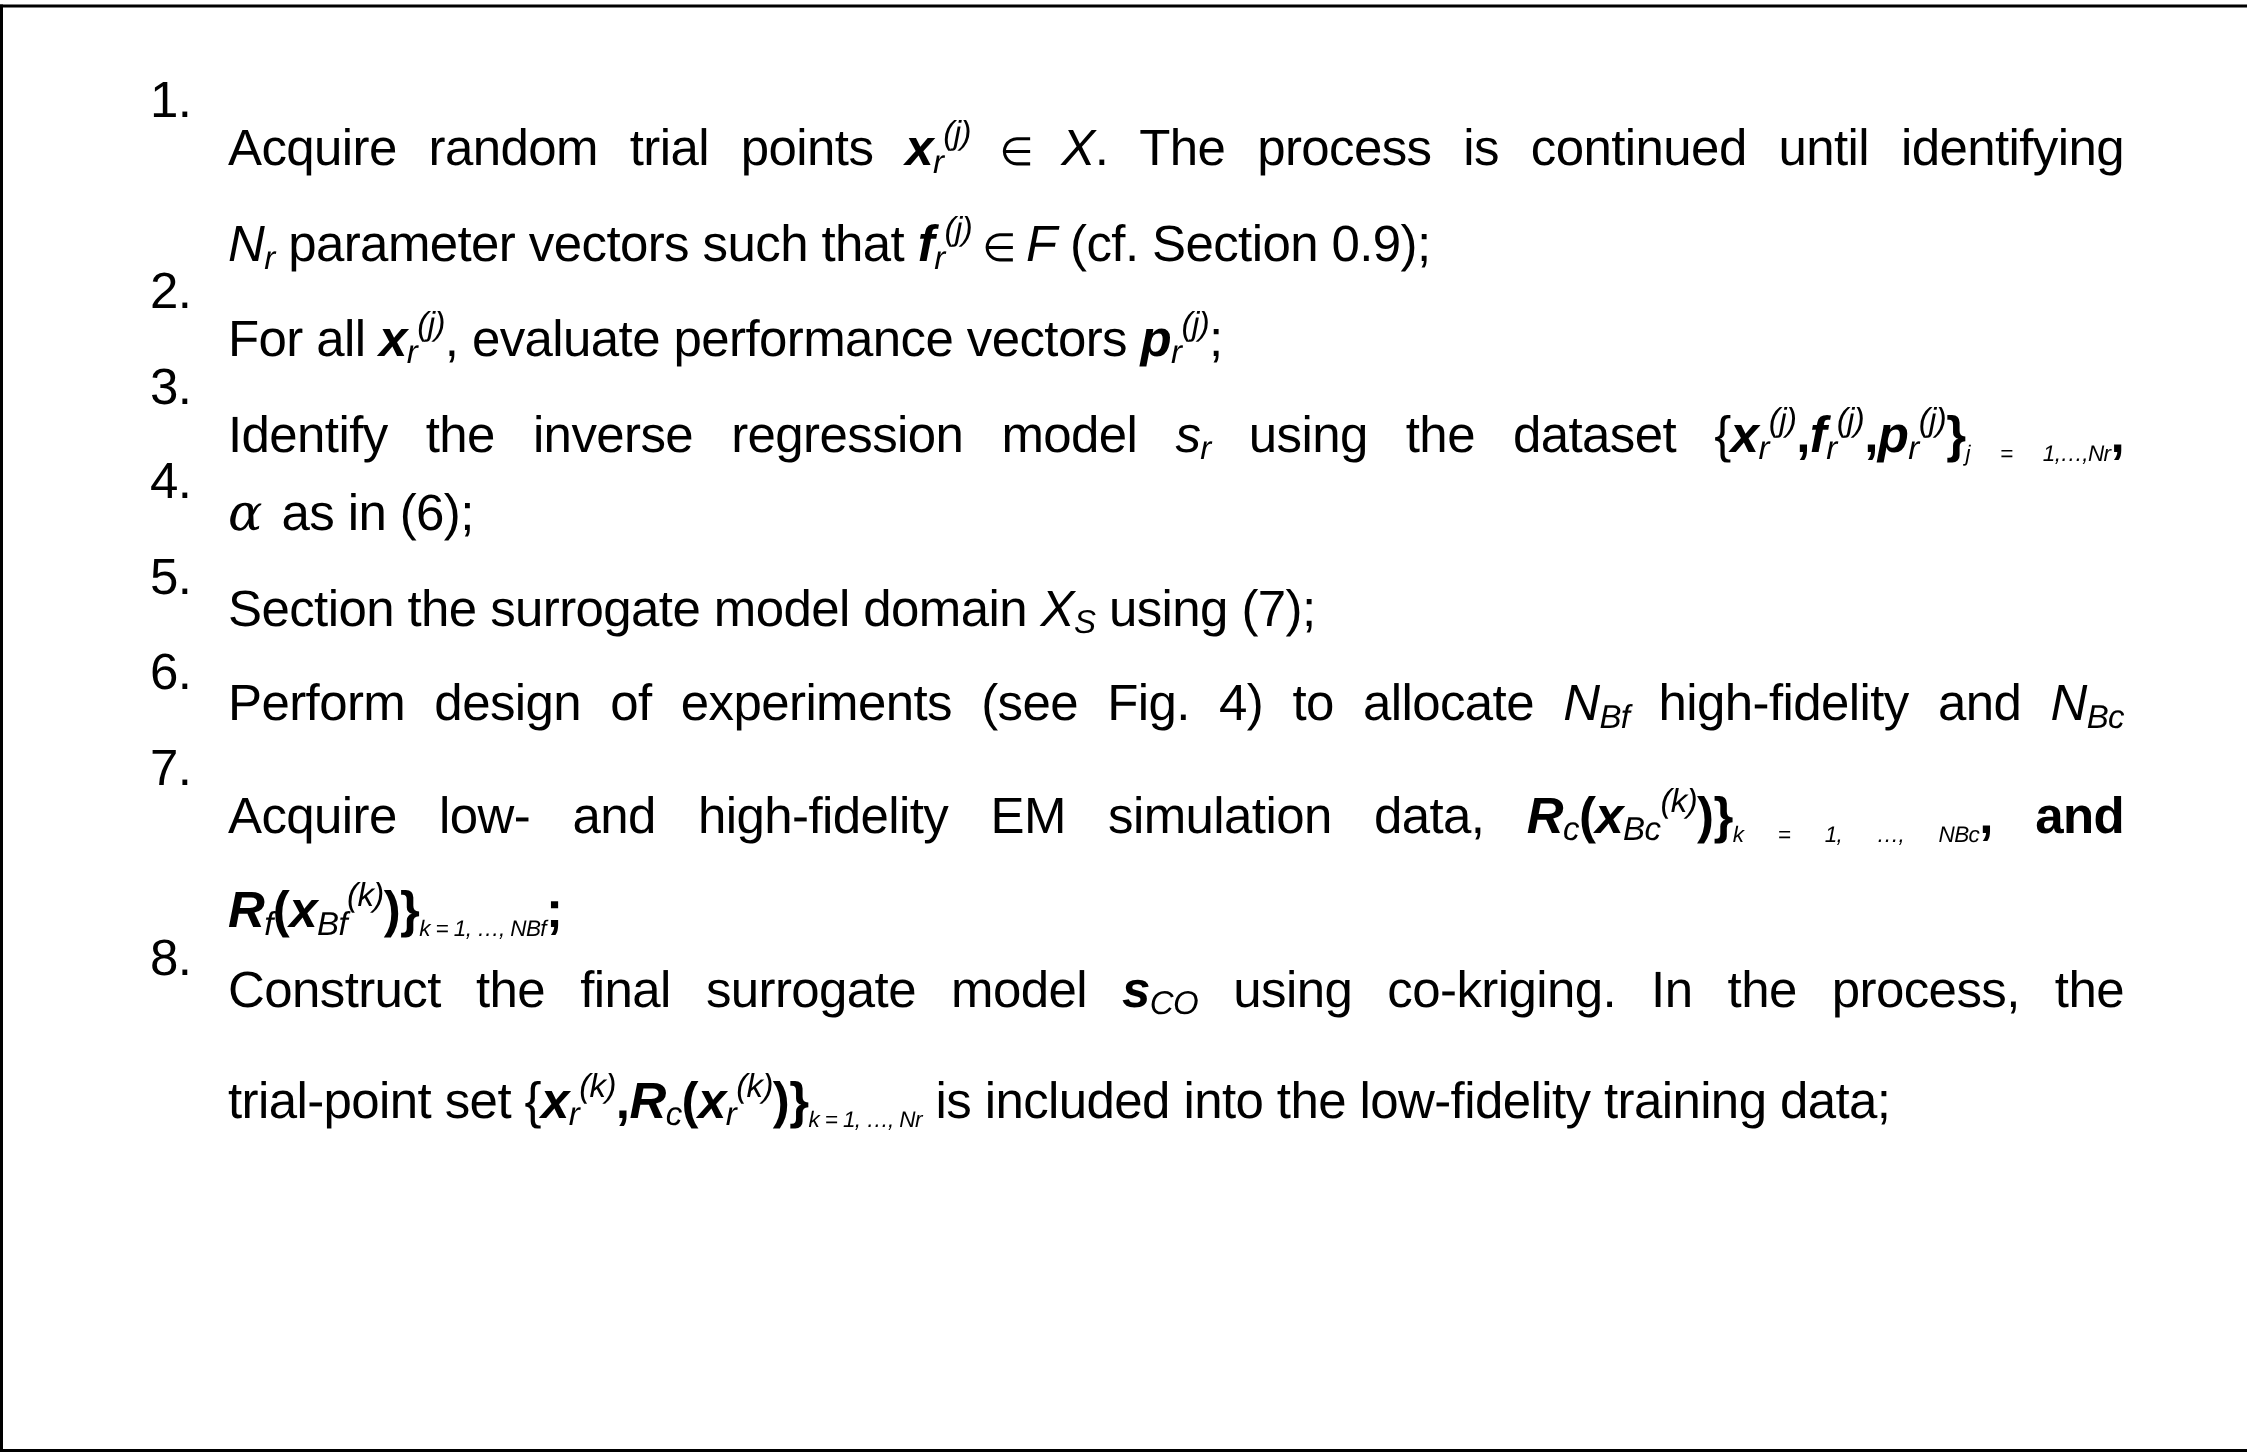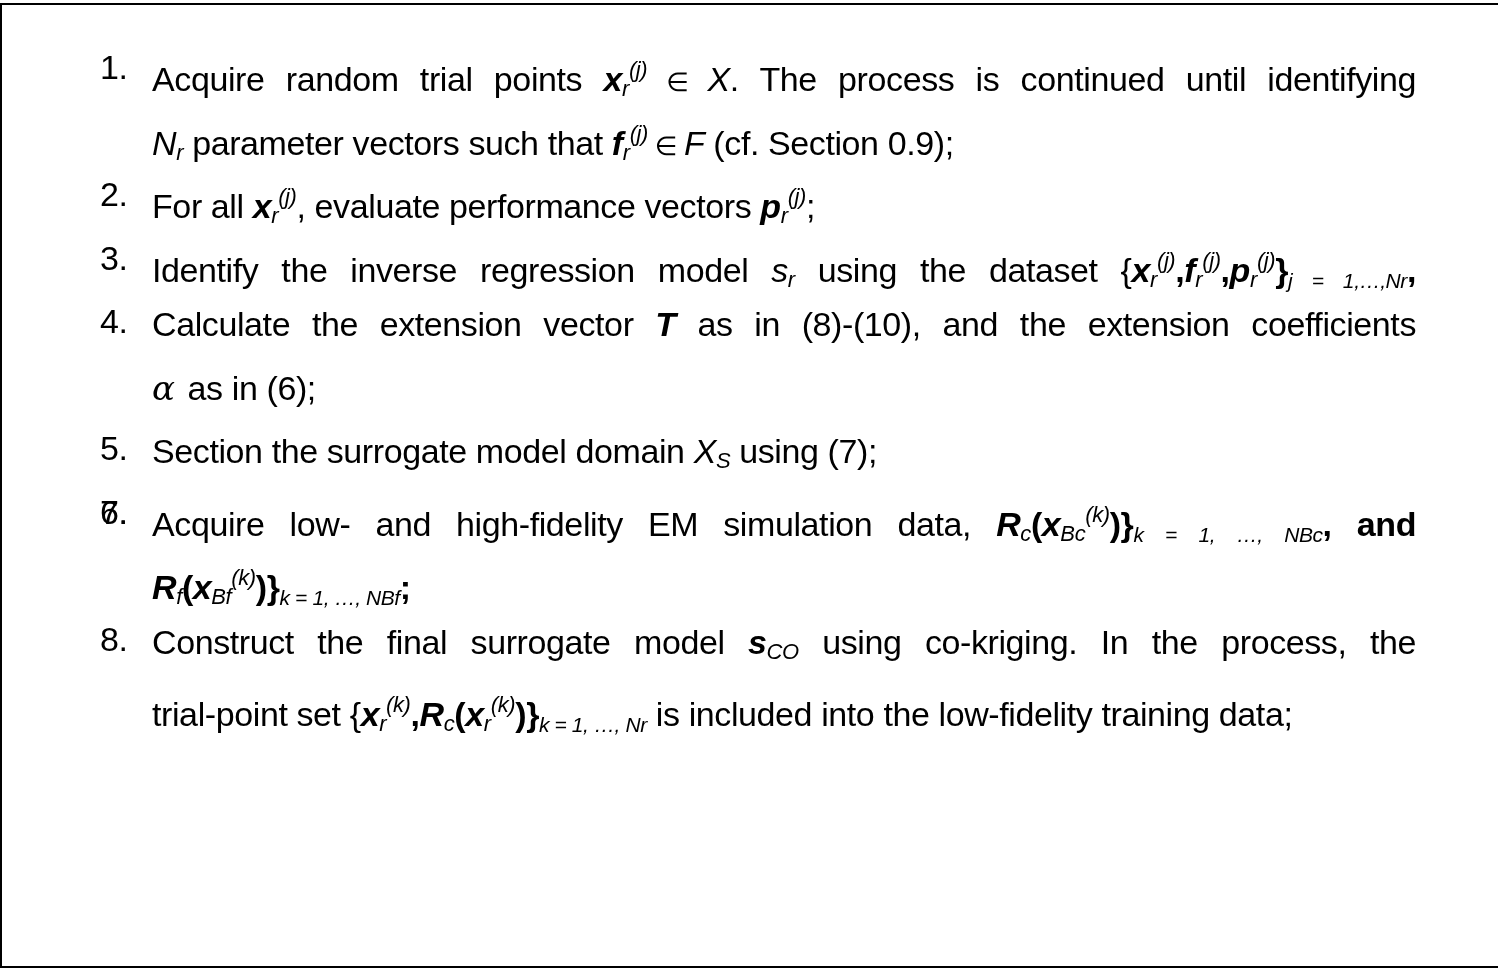--- a/index.html
+++ b/index.html
@@ -8,28 +8,28 @@
     position: absolute; left: 0; top: 3px; width: 1510px; height: 961px;
     border: 2px solid #000; box-sizing: content-box; border-right: none;
   }
   .list {
     position: absolute; left: 100px; top: 48px; width: 1316px;
     font-family: "Liberation Sans", sans-serif; font-size: 34px; color: #000;
     letter-spacing: -0.4px;
   }
   .item { position: relative; padding-left: 52px; }
   .num { position: absolute; left: 0; top: 0; }
-  .line { height: 63.5px; line-height: 44px; white-space: nowrap; }
+  .line { height: 63.5px; line-height: 81px; white-space: nowrap; }
   .line.j { text-align: justify; text-align-last: justify; }
   i { font-style: italic; }
   b { font-weight: bold; }
   .bi { font-weight: bold; font-style: italic; }
   .sub { font-size: 22px; vertical-align: -5px; font-style: italic; }
   .sup { font-size: 22px; vertical-align: 14px; font-style: italic; }
-  .ss { font-size: 21px; vertical-align: -6px; }
+  .ss { font-size: 15px; vertical-align: -6px; }
   .gap { margin-left: 4px; }
   .sym { font-size: 26px; }
 </style>
 </head>
 <body>
 
 <div class="frame"></div>
 
 <div class="list">
 
@@ -44,31 +44,31 @@
     <div class="line"><span>For all </span><b class="bi">x</b><span class="sub">r</span><span class="sup">(j)</span><span>, evaluate performance vectors </span><b class="bi">p</b><span class="sub">r</span><span class="sup">(j)</span><span>;</span></div>
   </div>
 
   <div class="item">
     <span class="num">3.</span>
     <div class="line j"><span>Identify the inverse regression model </span><i>s</i><span class="sub">r</span><span> using the dataset {</span><b class="bi">x</b><span class="sub">r</span><span class="sup">(j)</span><b>,</b><b class="bi">f</b><span class="sub">r</span><span class="sup">(j)</span><b>,</b><b class="bi">p</b><span class="sub">r</span><span class="sup">(j)</span><b>}</b><span class="sub ss">j = 1,…,Nr</span><b>,</b></div>
   </div>
 
   <div class="item">
     <span class="num">4.</span>
-    <div class="line j"><span>Calculate the extension vector </span><b class="bi">T</b><span> as in (8)-(10), and the extension coefficients</span></div>
     <div class="line"><i style="font-family:'DejaVu Serif',serif;">α</i><span class="gap"> as in (6);</span></div>
   </div>
 
   <div class="item">
     <span class="num">5.</span>
     <div class="line"><span>Section the surrogate model domain </span><i>X</i><span class="sub">S</span><span> using (7);</span></div>
   </div>
 
   <div class="item">
     <span class="num">6.</span>
+    <div class="line j"><span>Perform design of experiments (see Fig. 4) to allocate </span><i>N</i><span class="sub">Bf</span><span> high-fidelity and </span><i>N</i><span class="sub">Bc</span></div>
   </div>
 
   <div class="item">
     <span class="num">7.</span>
     <div class="line j"><span>Acquire low- and high-fidelity EM simulation data, </span><b class="bi">R</b><span class="sub">c</span><b>(</b><b class="bi">x</b><span class="sub">Bc</span><span class="sup">(k)</span><b>)}</b><span class="sub ss">k = 1, …, NBc</span><b>, and</b></div>
     <div class="line"><b class="bi">R</b><span class="sub">f</span><b>(</b><b class="bi">x</b><span class="sub">Bf</span><span class="sup">(k)</span><b>)}</b><span class="sub ss">k = 1, …, NBf</span><b>;</b></div>
   </div>
 
   <div class="item">
     <span class="num">8.</span>

